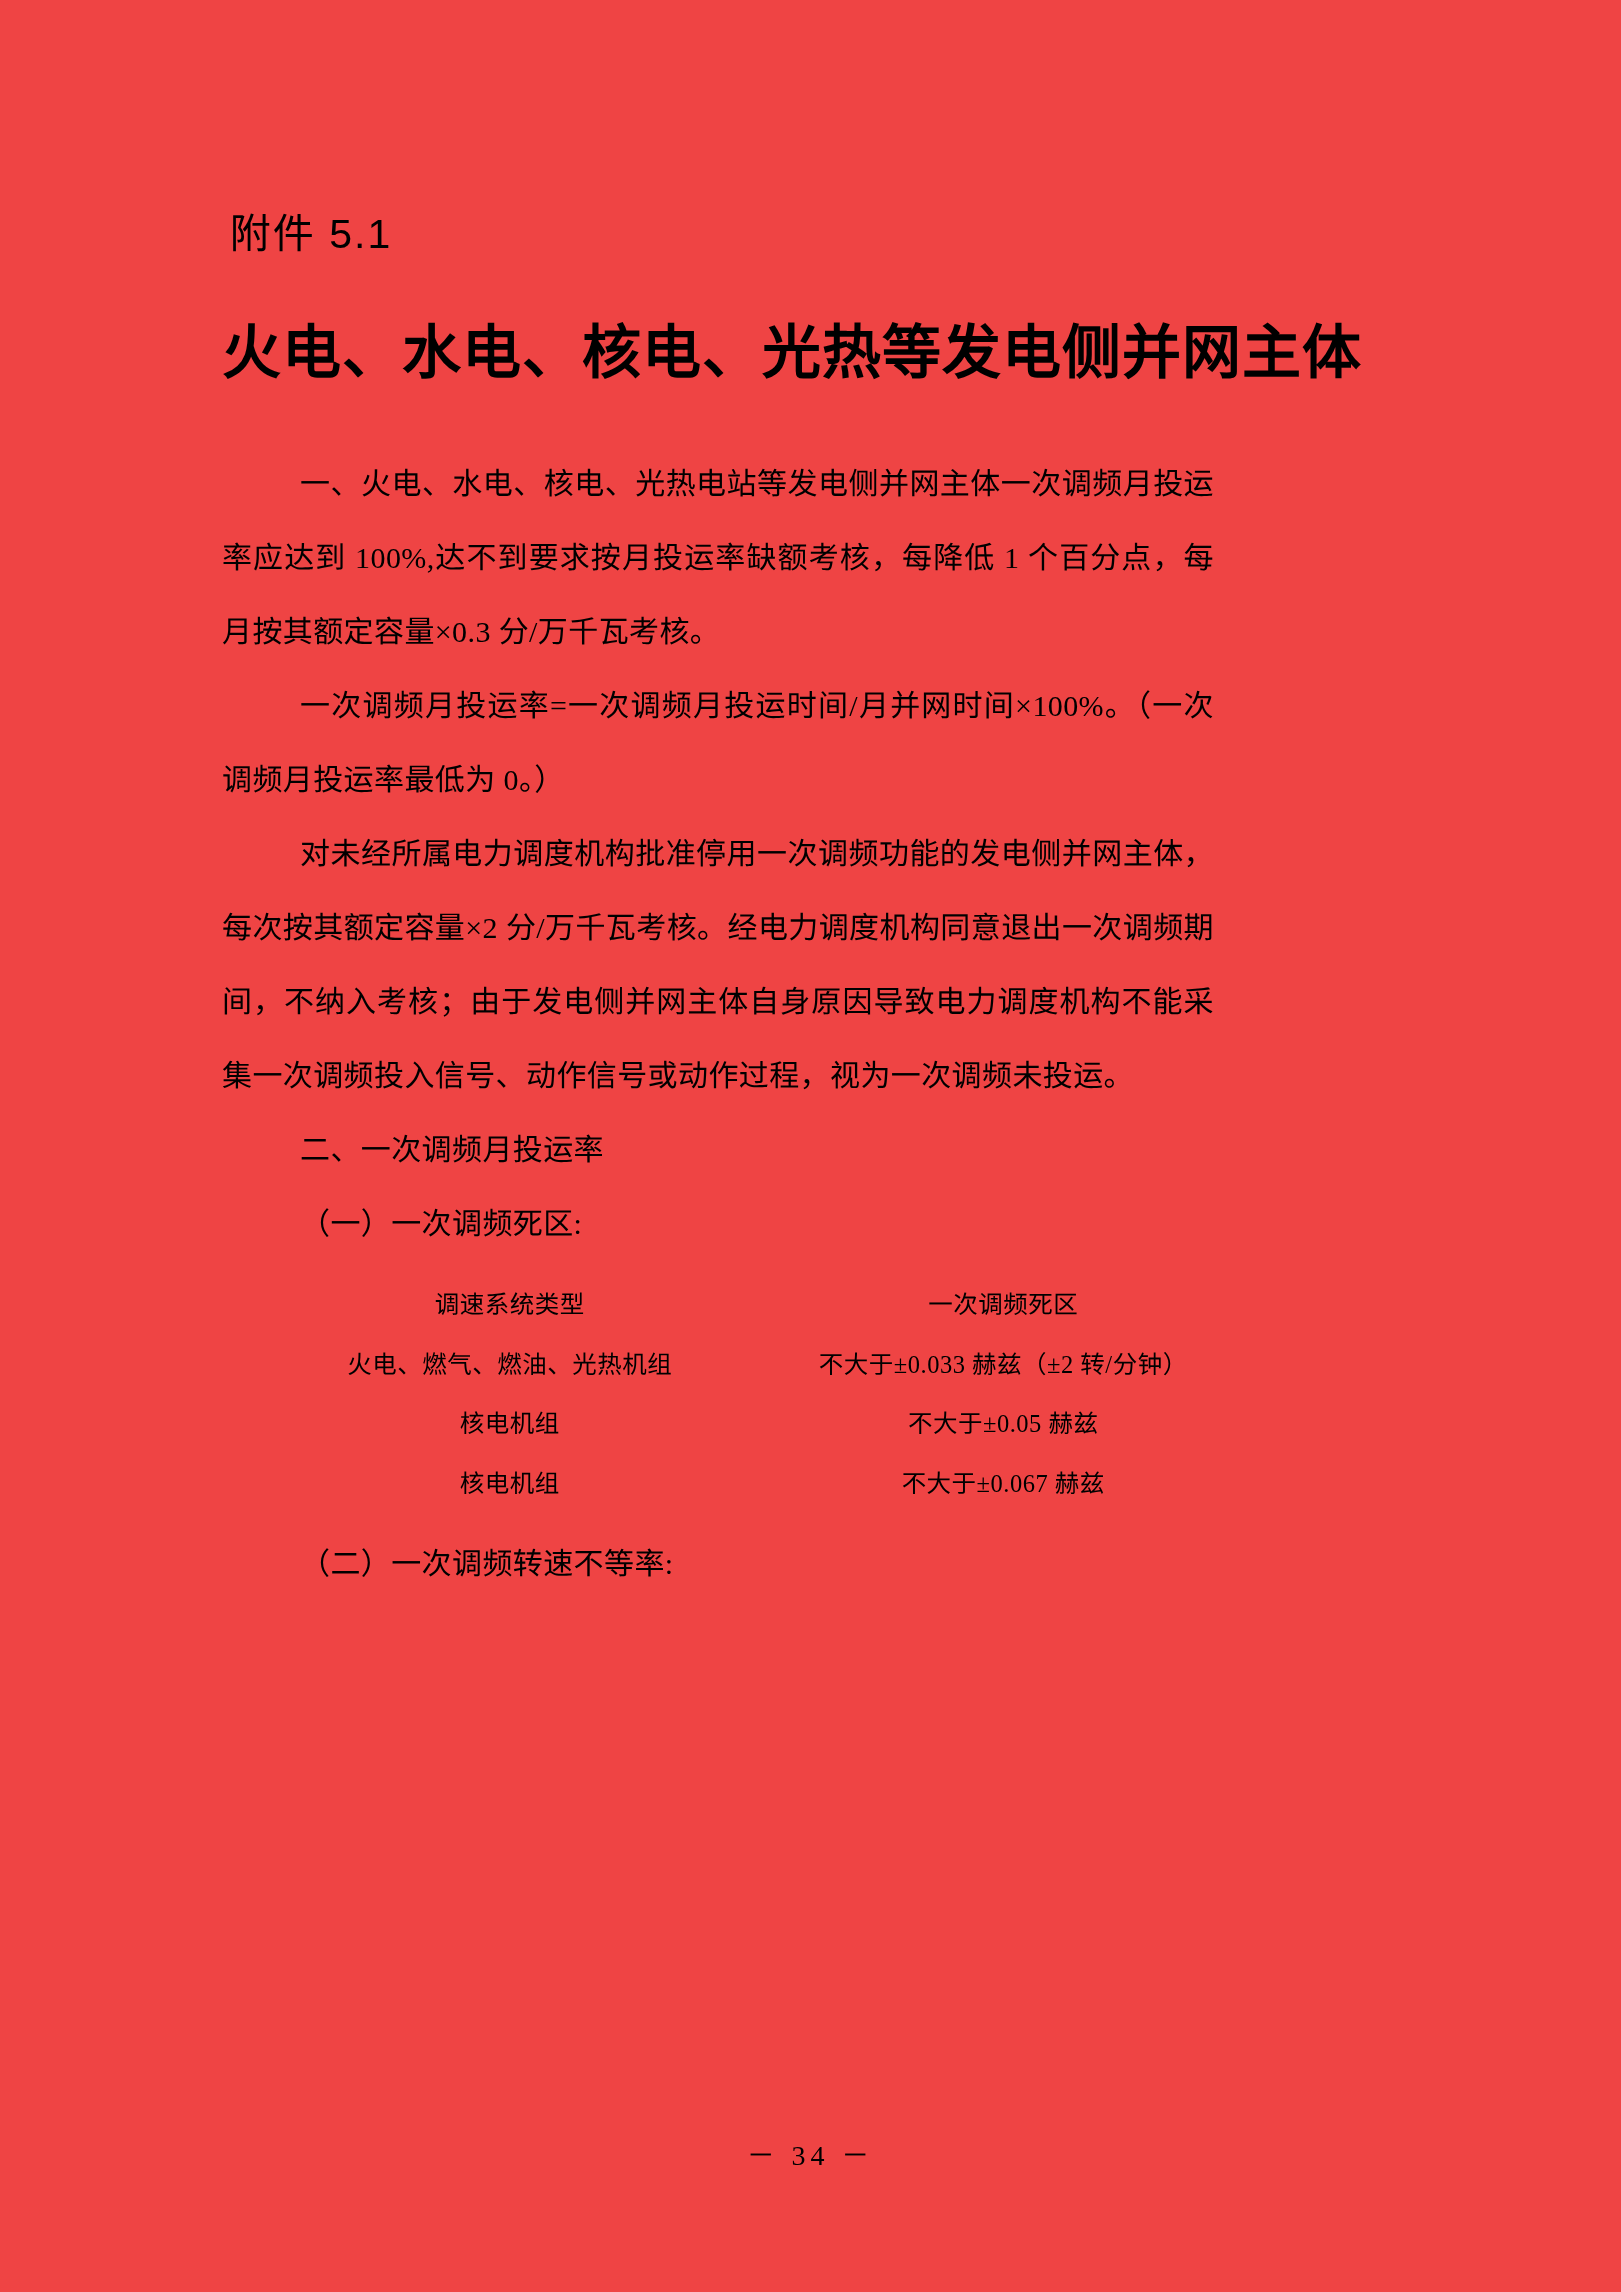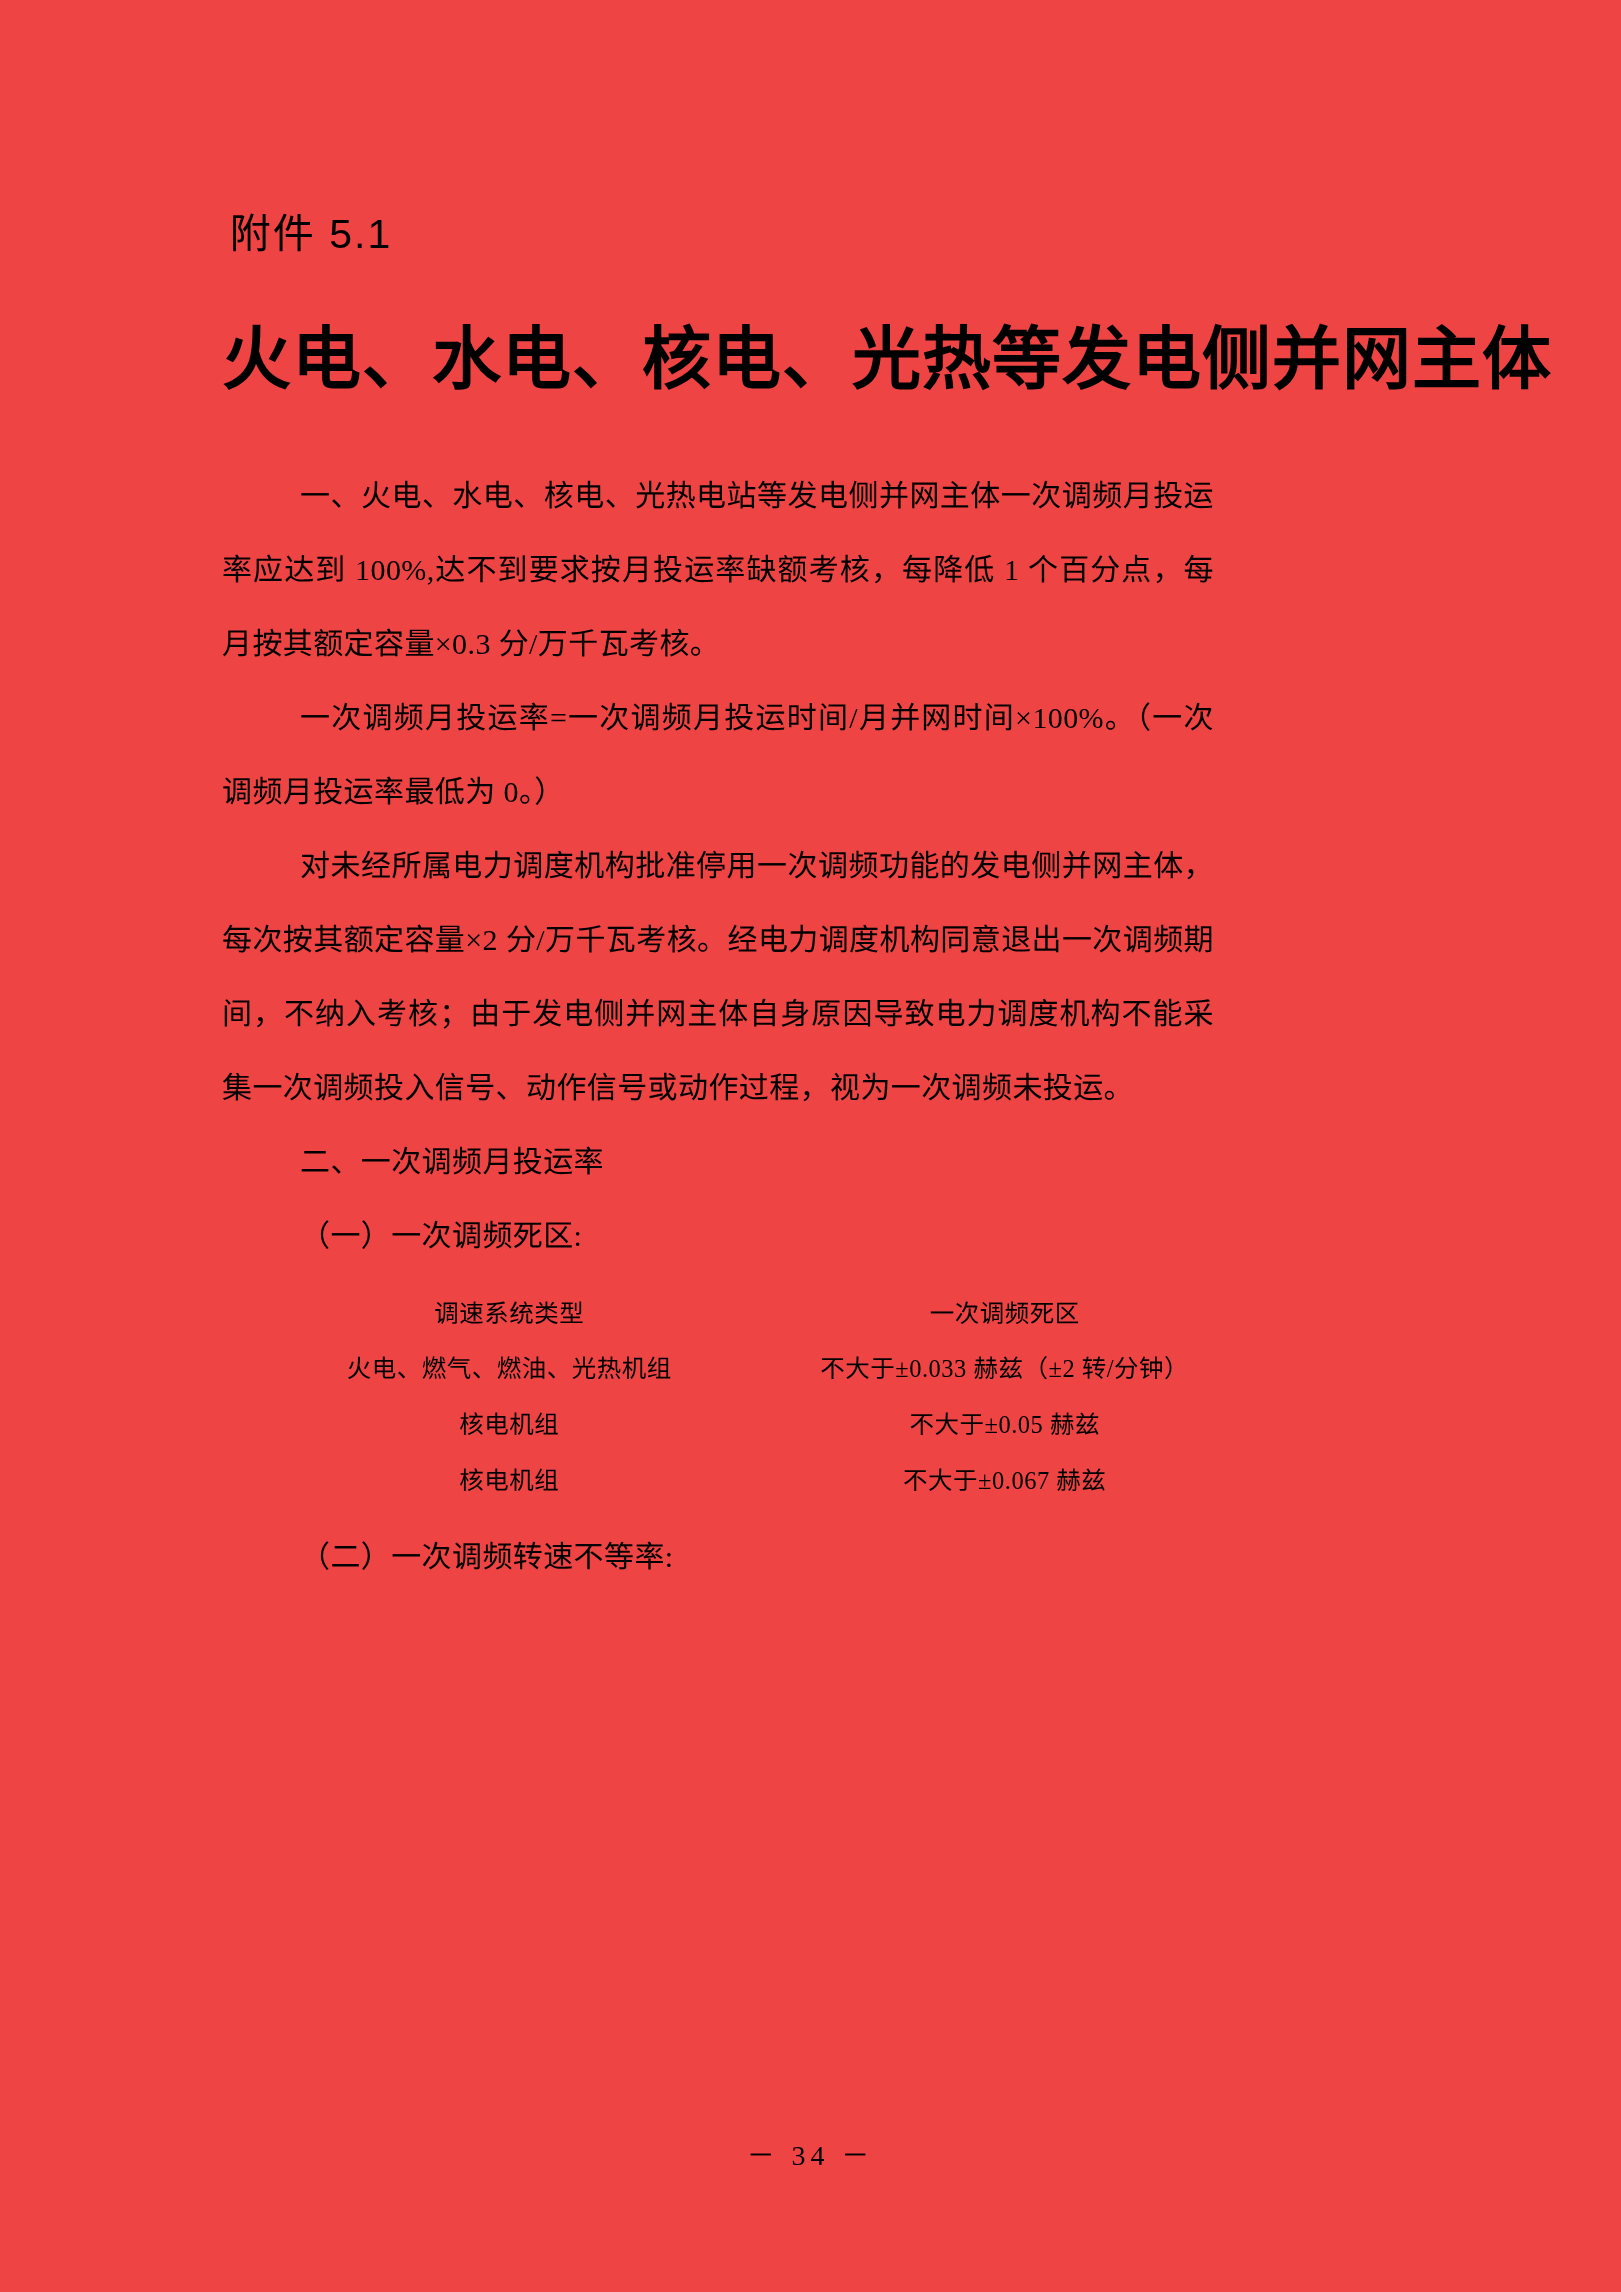--- a/index.html
+++ b/index.html
@@ -36,21 +36,21 @@
     margin-left: 7.8px;
     white-space: pre;
   }
 
   
   .doc-title {
     margin-top: 61px;
     text-align: center;
     font-family: "Liberation Sans", "DejaVu Sans", sans-serif;
     font-weight: bold;
-    font-size: 69px;
+    font-size: 59px;
     line-height: 1.28;
     letter-spacing: 1px;
   }
   .doc-title .title-line {
     display: block;
     white-space: nowrap;
   }
 
   
   .body-block {
@@ -77,21 +77,21 @@
     justify-content: center;
   }
   table.spec-table {
     border-collapse: collapse;
     width: 992px;
     table-layout: fixed;
     font-size: 24.5px;
     font-family: "Liberation Serif", "DejaVu Serif", serif;
   }
   table.spec-table td {
-    border: 1px solid #ef4444;
+    border: 5px solid #ef4444;
     text-align: center;
     vertical-align: middle;
     padding: 8.8px 3.9px;
     height: 37px;
     line-height: 1.35;
     white-space: nowrap;
     letter-spacing: 0.5px;
   }
   table.spec-table td.col-left { width: 58%; }
   table.spec-table td.col-right { width: 42%; }

